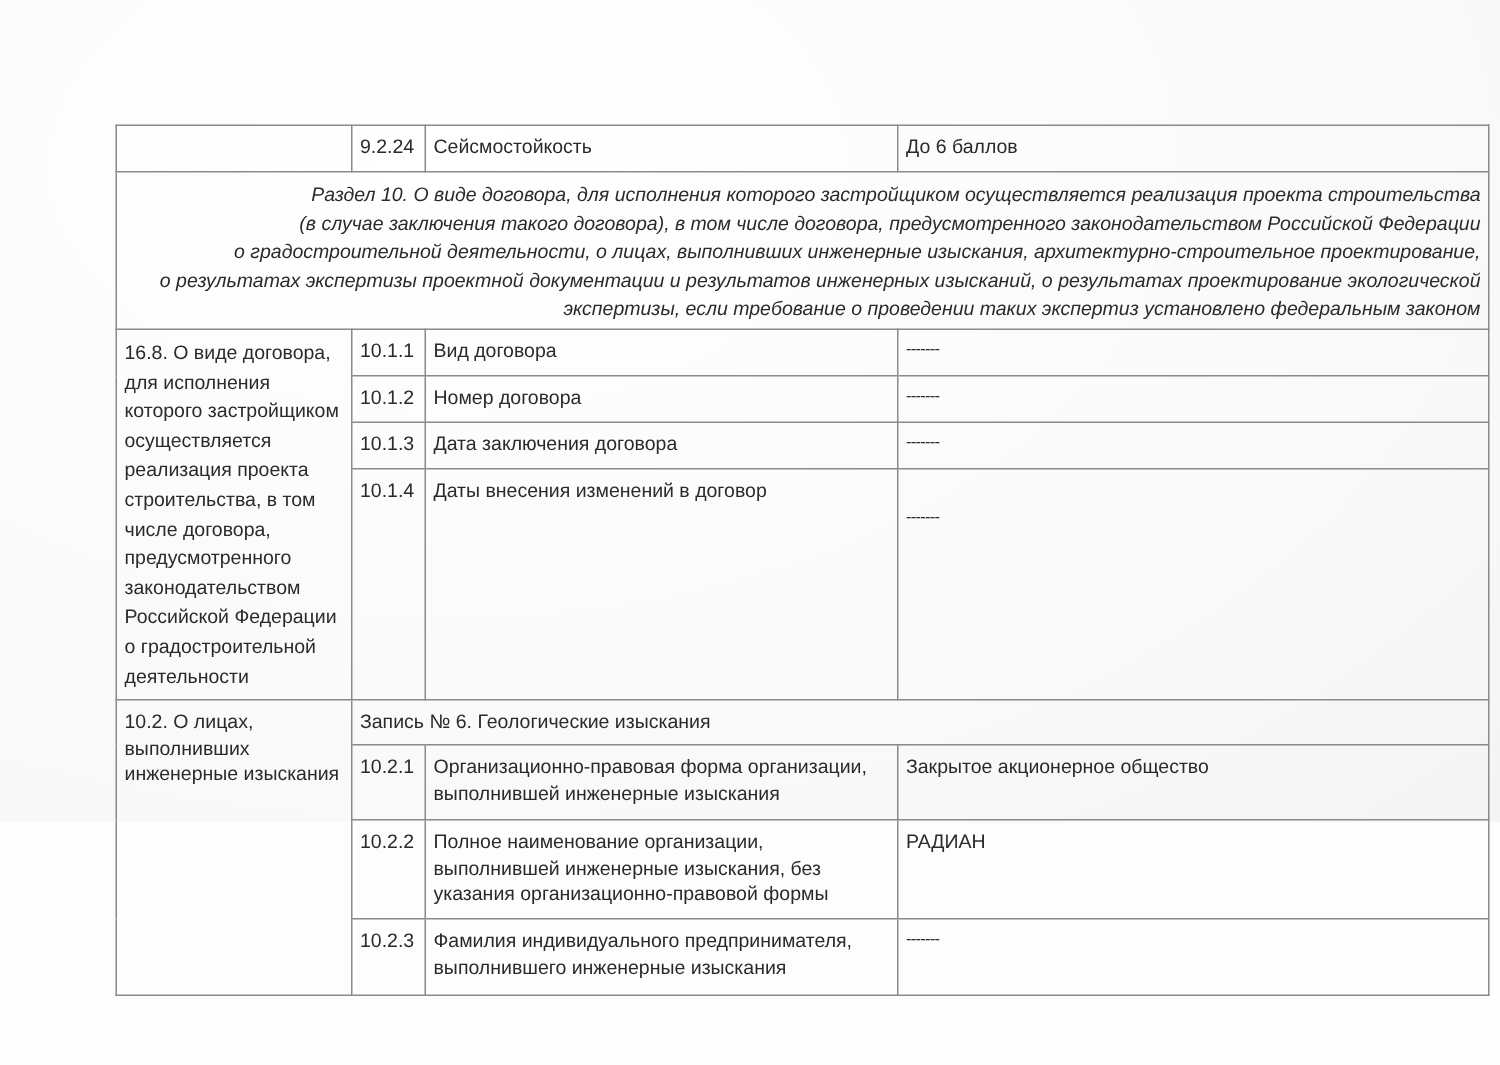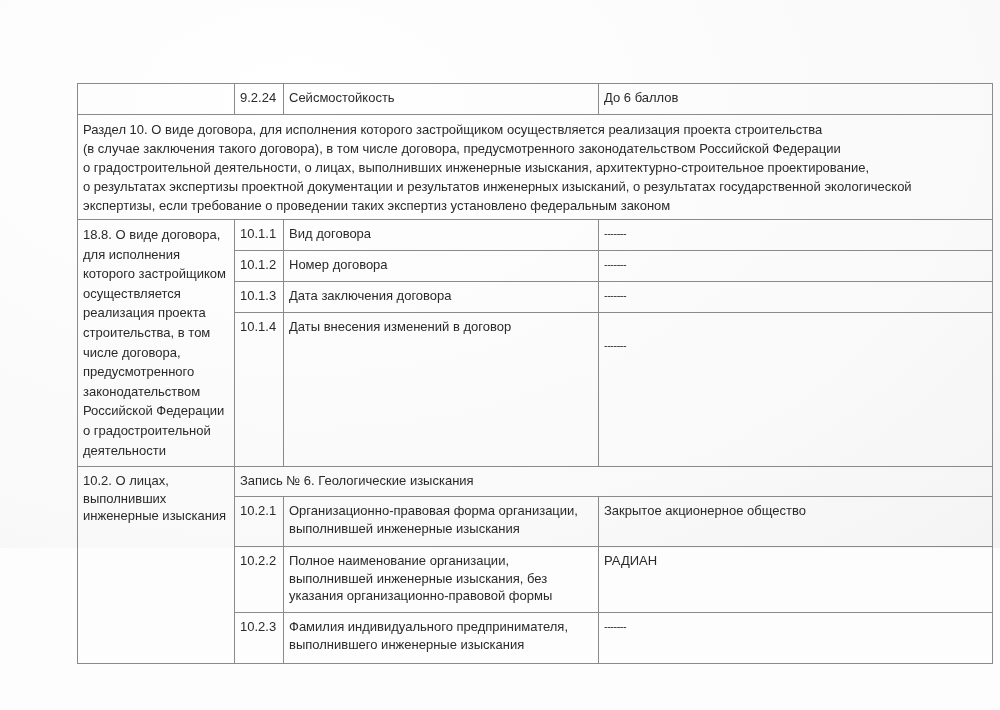--- a/index.html
+++ b/index.html
@@ -9,21 +9,21 @@
   }
   .page { position:absolute; left:0; top:0; width:1000px; height:548px;
     background: radial-gradient(ellipse at 30% 20%, #ffffff 0%, #f9f9f9 70%, #f4f4f4 100%); }
   table.doc {
     position:absolute; left:77px; top:83px; width:915px;
     border-collapse:collapse; table-layout:fixed; font-size:13px; line-height:17.5px;
   }
   table.doc td { border:1.3px solid #8a8a8a; vertical-align:top; padding:5px 5px 4px 5px; }
   col.c1 { width:157px; } col.c2 { width:49px; } col.c3 { width:315px; } col.c4 { width:394px; }
   .num { text-align:left; padding-left:5px; }
-  .section { text-align:left; padding:6px 10px 4px 10px; line-height:19px; }
+  .section { text-align:right; padding:6px 10px 4px 10px; line-height:19px;font-style:italic; }
   .section span { display:block; }
   .dash { letter-spacing:-0.5px; font-size:11px; }
   .group-label { line-height:19.6px; }
 </style>
 </head>
 <body>
 
 <div class="page">
 <table class="doc">
   <colgroup>
@@ -39,27 +39,27 @@
     <td class="num">9.2.24</td>
     <td>Сейсмостойкость</td>
     <td>До 6 баллов</td>
   </tr>
 
   <tr style="height:102px;">
     <td colspan="4" class="section">
       <span>Раздел 10. О виде договора, для исполнения которого застройщиком осуществляется реализация проекта строительства</span>
       <span>(в случае заключения такого договора), в том числе договора, предусмотренного законодательством Российской Федерации</span>
       <span>о градостроительной деятельности, о лицах, выполнивших инженерные изыскания, архитектурно-строительное проектирование,</span>
-      <span>о результатах экспертизы проектной документации и результатов инженерных изысканий, о результатах государственной экологической</span>
+      <span>о результатах экспертизы проектной документации и результатов инженерных изысканий, о результатах проектирование экологической</span>
       <span>экспертизы, если требование о проведении таких экспертиз установлено федеральным законом</span>
     </td>
   </tr>
 
   <tr style="height:31px;">
-    <td rowspan="4" class="group-label">18.8. О виде договора, для исполнения которого застройщиком осуществляется реализация проекта строительства, в том числе договора, предусмотренного законодательством Российской Федерации о градостроительной деятельности</td>
+    <td rowspan="4" class="group-label">16.8. О виде договора, для исполнения которого застройщиком осуществляется реализация проекта строительства, в том числе договора, предусмотренного законодательством Российской Федерации о градостроительной деятельности</td>
     <td class="num">10.1.1</td>
     <td>Вид договора</td>
     <td class="dash">-------</td>
   </tr>
   <tr style="height:31px;">
     <td class="num">10.1.2</td>
     <td>Номер договора</td>
     <td class="dash">-------</td>
   </tr>
   <tr style="height:31px;">

